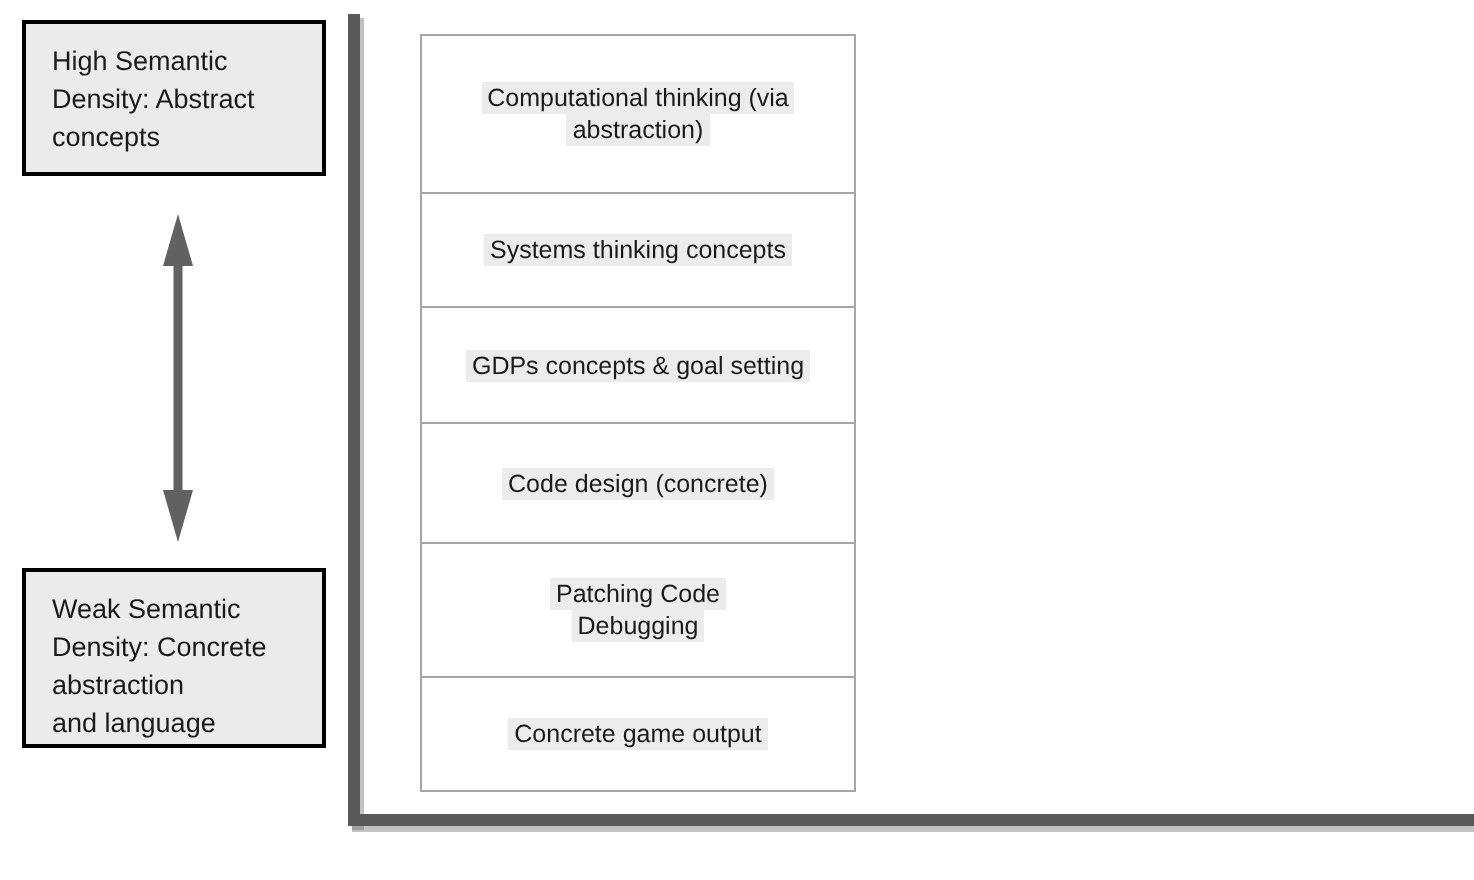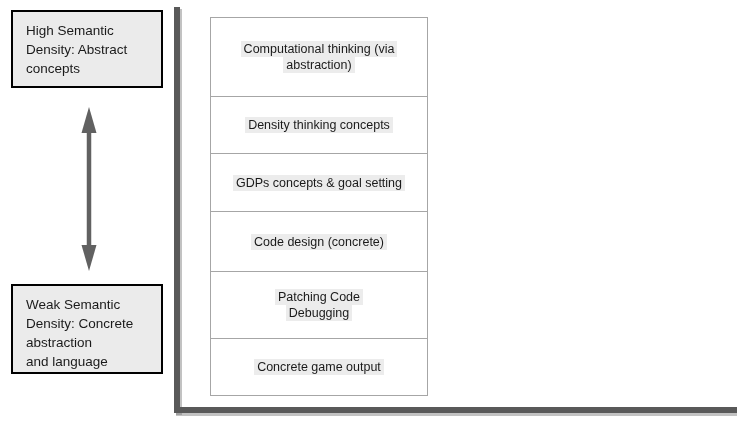--- a/index.html
+++ b/index.html
@@ -93,21 +93,21 @@
     <div class="line">abstraction</div>
     <div class="line">and language</div>
   </div>
 
   <div class="stack">
     <div class="row" style="height:79px">
       <span class="line">Computational thinking (via</span>
       <span class="line">abstraction)</span>
     </div>
     <div class="row" style="height:57px">
-      <span class="line">Density thinking concepts</span>
+      <span class="line">Systems thinking concepts</span>
     </div>
     <div class="row" style="height:58px">
       <span class="line">GDPs concepts &amp; goal setting</span>
     </div>
     <div class="row" style="height:60px">
       <span class="line">Code design (concrete)</span>
     </div>
     <div class="row" style="height:67px">
       <span class="line">Patching Code</span>
       <span class="line">Debugging</span>

